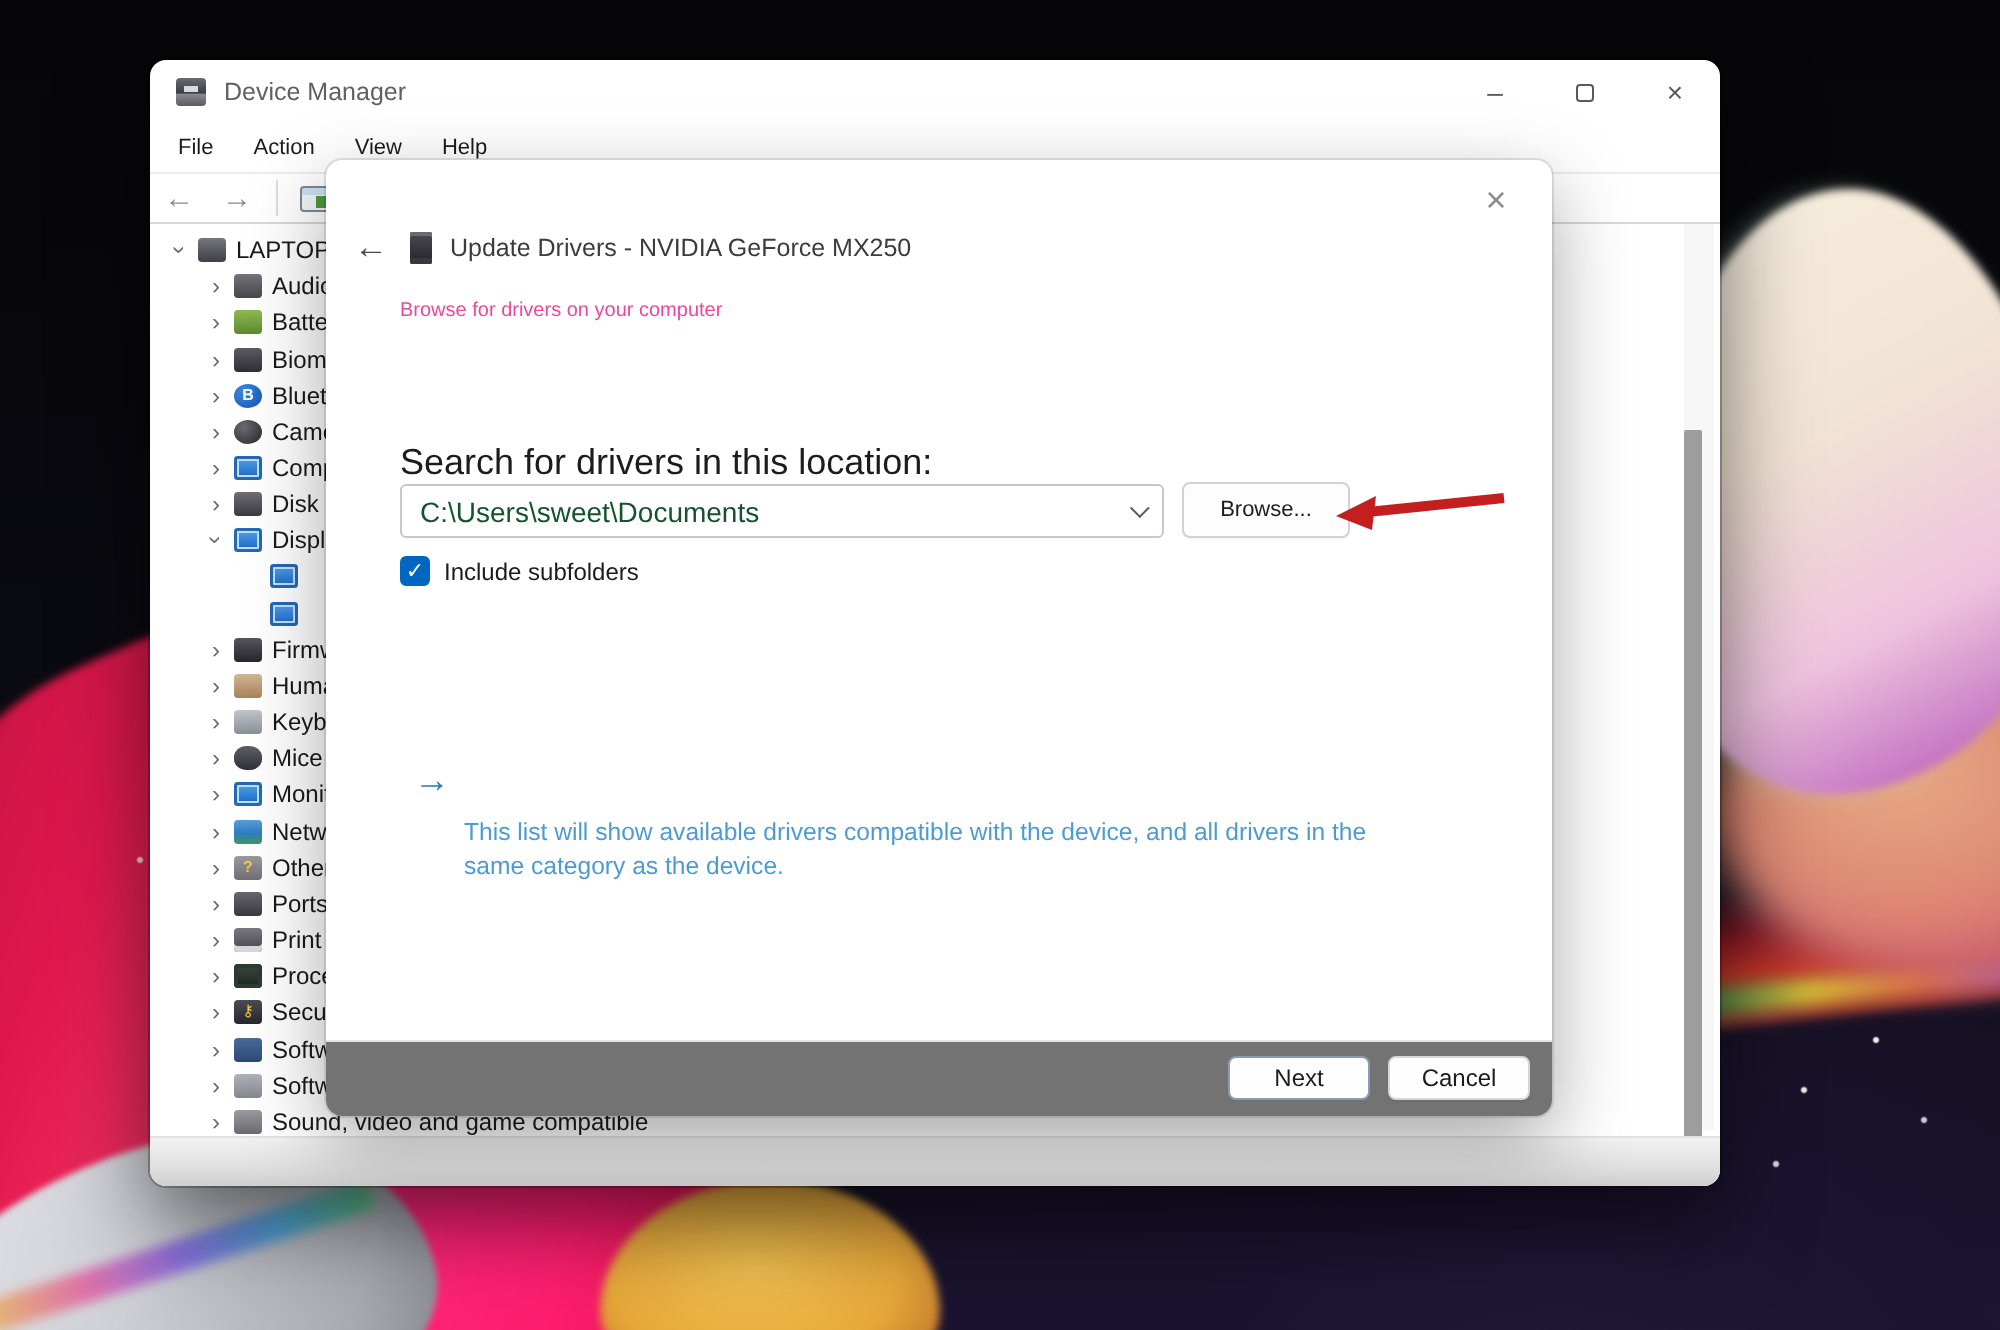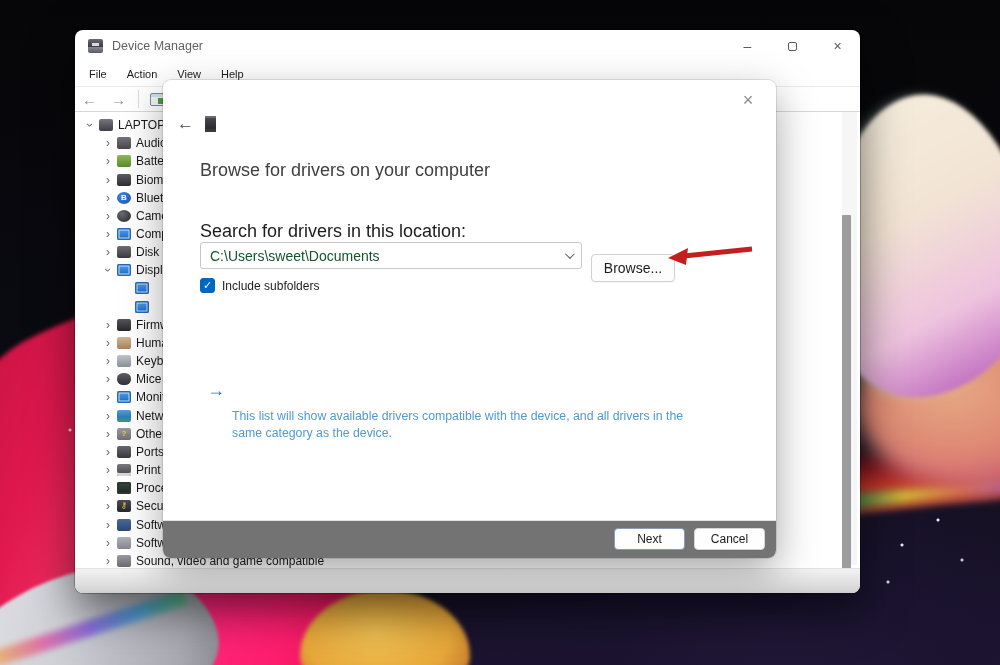--- a/index.html
+++ b/index.html
@@ -126,29 +126,29 @@
   
   .dlg { position:absolute; left:163px; top:80px; width:613px; height:478px; background:#ffffff;
     border-radius:8px; box-shadow:0 14px 40px rgba(0,0,0,0.35), 0 0 0 1px rgba(0,0,0,0.1); overflow:hidden; }
   .dlg-close { position:absolute; right:14px; top:6px; width:28px; height:28px; display:flex; align-items:center; justify-content:center;
     color:#8a8a8e; font-size:18px; }
   .dlg-header { position:absolute; left:14px; top:34px; display:flex; align-items:center; }
   .dlg-back { font-size:17px; color:#4a4a4e; width:24px; }
   .dlg-hdr-icon { width:11px; height:16px; margin:0 9px 0 4px; border-radius:1px;
     background:linear-gradient(180deg,#4c4c52,#222228); box-shadow:inset 0 2px 0 #6a6a70, inset 0 -3px 0 #38383e; }
   .dlg-title { font-size:12.5px; color:#3c3c40; }
-  .dlg-heading { position:absolute; left:37px; top:80px; font-size:18px; color:#404040; }
+  .dlg-heading { position:absolute; left:37px; top:70px; font-size:10px; color:#ec4899; }
   .dlg-search-label { position:absolute; left:37px; top:141px; font-size:18px; color:#1c1c1c; }
   .dlg-combo { position:absolute; left:37px; top:162px; width:382px; height:27px; border:1px solid #c8c8c8; border-radius:3px;
     background:#fff; display:flex; align-items:center; padding:0 9px; }
   .dlg-combo-text { font-size:14px; color:#14532d; flex:1; }
   .combo-chev { width:7px; height:7px; border-right:1.4px solid #5a5a5e; border-bottom:1.4px solid #5a5a5e;
     transform:rotate(45deg) translateY(-2px); }
-  .dlg-browse { position:absolute; left:428px; top:174px; width:84px; height:28px; background:#fdfdfd;
-    border:1px solid #d2d2d2; border-radius:4px; font-size:14px; color:#1c1c1c;
+  .dlg-browse { position:absolute; left:428px; top:161px; width:84px; height:28px; background:#fdfdfd;
+    border:1px solid #d2d2d2; border-radius:4px; font-size:11px; color:#1c1c1c;
     display:flex; align-items:center; justify-content:center; box-shadow:0 1px 1px rgba(0,0,0,0.04); }
   .dlg-check-row { position:absolute; left:37px; top:198px; display:flex; align-items:center; }
   .dlg-checkbox { width:15px; height:15px; background:#0067c0; border:1px solid #0067c0; border-radius:3px;
     color:#fff; font-size:11px; display:flex; align-items:center; justify-content:center; }
   .dlg-check-label { margin-left:7px; font-size:12px; color:#1c1c1c; }
   .dlg-pick-arrow { position:absolute; left:44px; top:300px; font-size:18px; color:#2b7bb9; }
   .dlg-pick-link { position:absolute; left:68px; top:302px; font-size:15px; color:#2574a9; }
   .dlg-pick-desc { position:absolute; left:69px; top:328px; width:480px; font-size:12.3px; line-height:16.5px; color:#4c9cd3; }
   .dlg-footer { position:absolute; left:0; right:0; bottom:0; height:38px; background:#737373; border-top:1px solid #e2e2e2; }
   .dlg-btn { position:absolute; top:7px; width:71px; height:22px; background:#fefefe; border-radius:4px;
@@ -329,20 +329,21 @@
     <div class="dm-scroll-thumb"></div>
   </div>
   <div class="dm-bottombar"></div>
 </div>
 
 <div class="dlg">
   <div class="dlg-close">×</div>
   <div class="dlg-header">
     <span class="dlg-back">←</span>
     <span class="dlg-hdr-icon"></span>
+    <span class="dlg-title">Update Drivers - NVIDIA GeForce MX250</span>
   </div>
   <div class="dlg-heading">Browse for drivers on your computer</div>
   <div class="dlg-search-label">Search for drivers in this location:</div>
   <div class="dlg-combo">
     <span class="dlg-combo-text">C:\Users\sweet\Documents</span>
     <span class="combo-chev"></span>
   </div>
   <div class="dlg-browse">Browse...</div>
   <div class="dlg-check-row">
     <span class="dlg-checkbox">✓</span>

